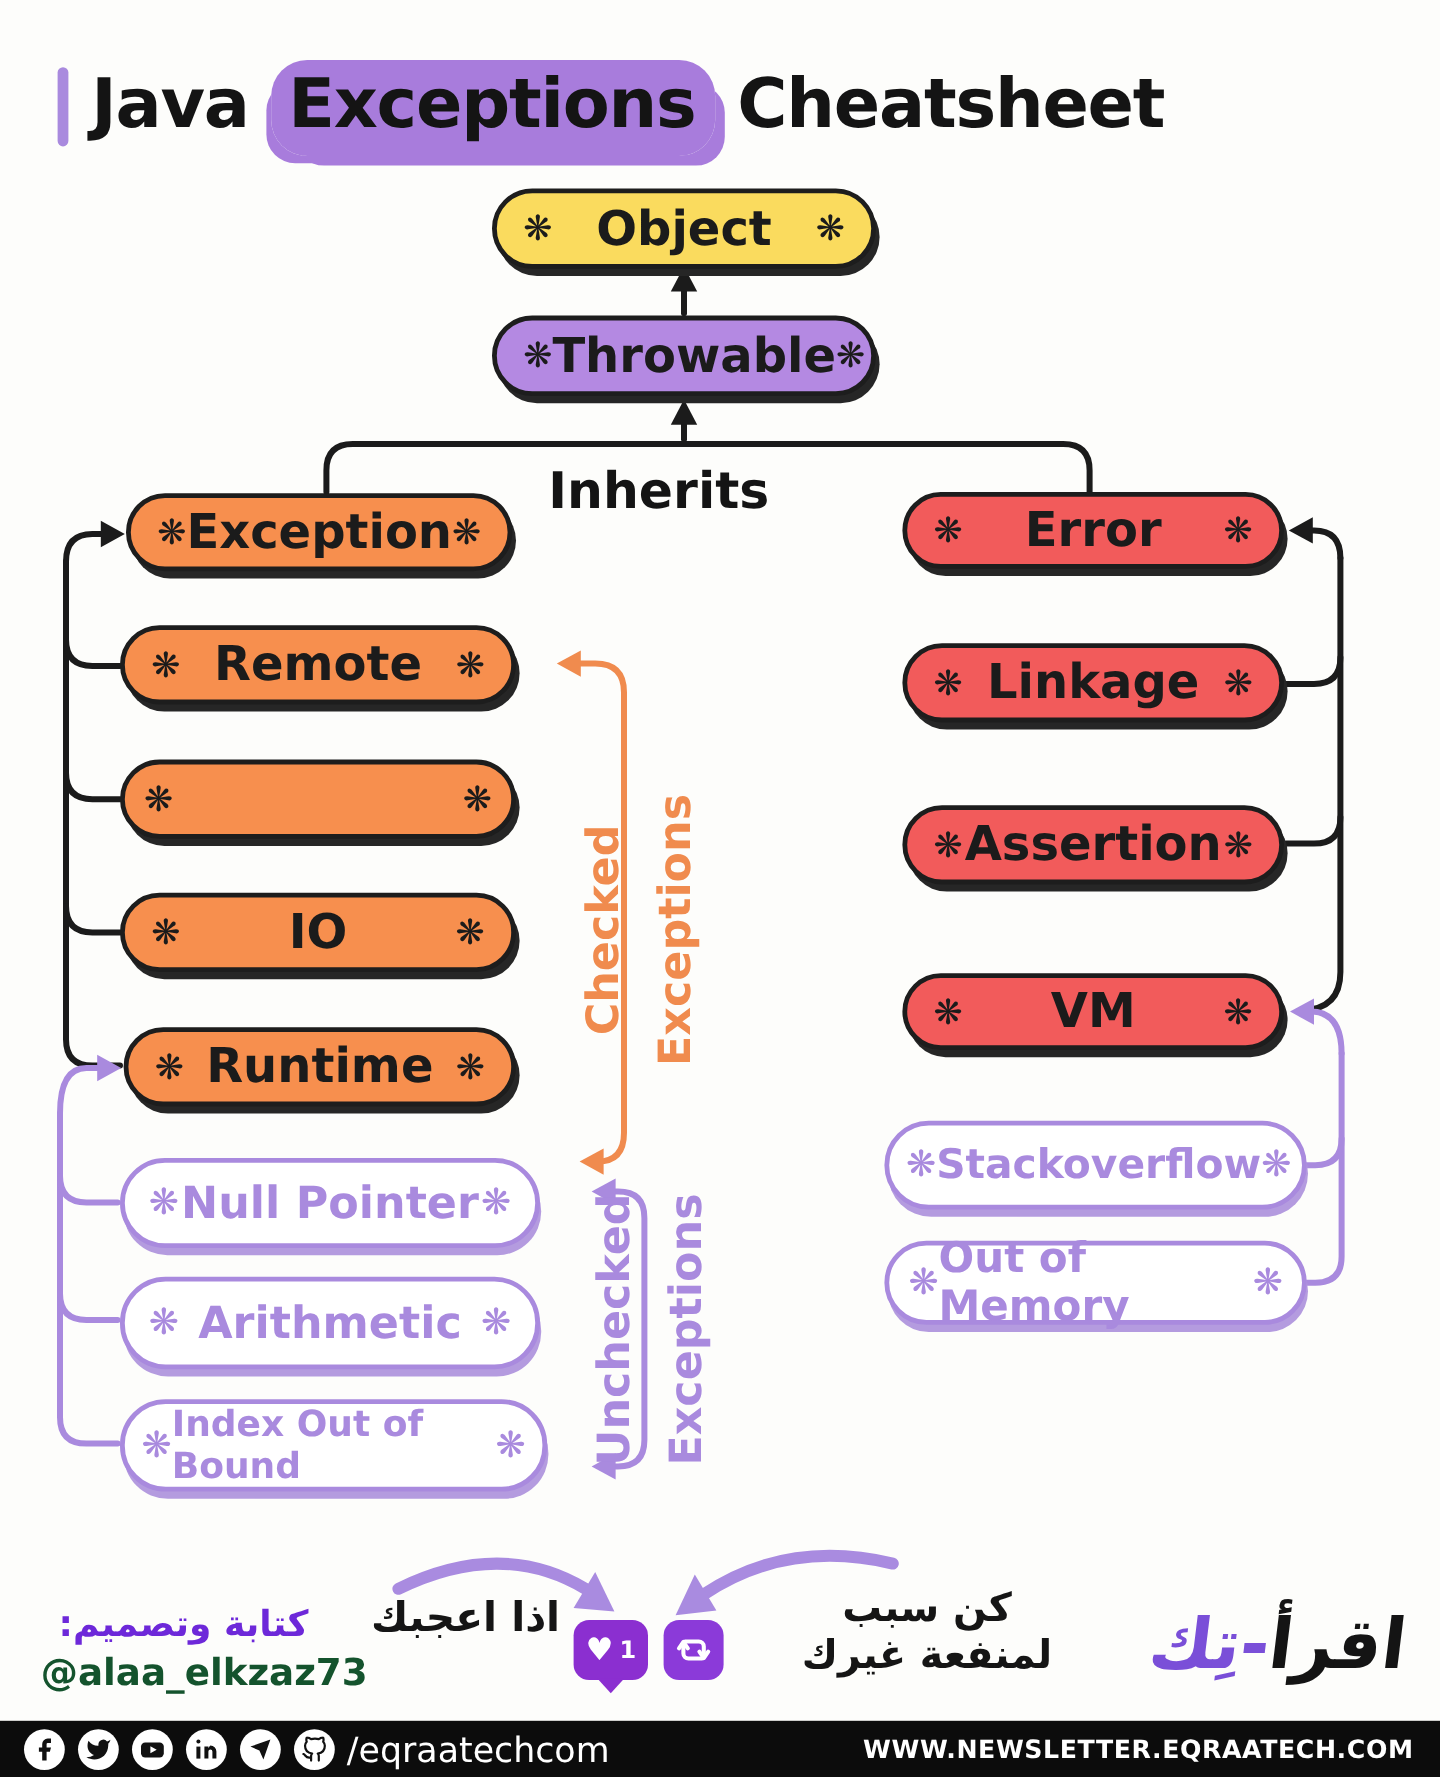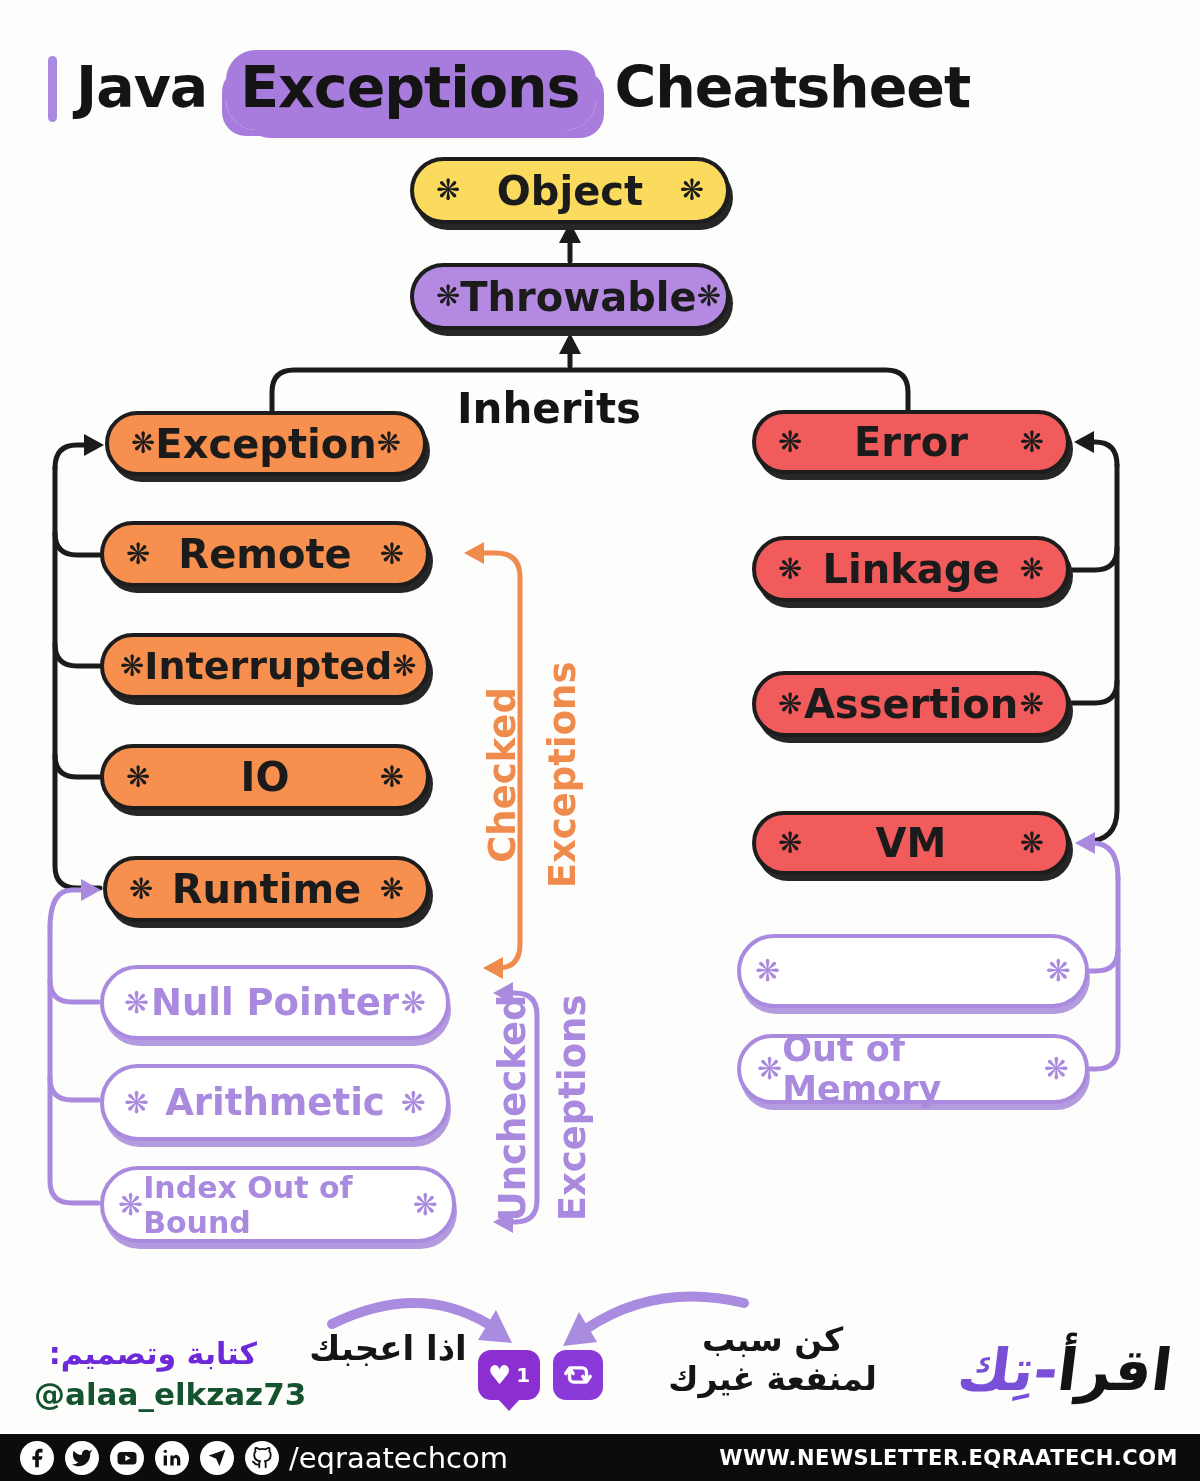--- a/index.html
+++ b/index.html
@@ -161,21 +161,20 @@
     <span>Exception</span>
     <span class="ast">❋</span>
   </div>
   <div class="node orange" style="left:100px;top:521px;width:330px;height:66px">
     <span class="ast">❋</span>
     <span>Remote</span>
     <span class="ast">❋</span>
   </div>
   <div class="node orange" style="left:100px;top:633px;width:330px;height:66px;font-size:38px;padding:0 16px">
     <span class="ast">❋</span>
-    <span>Interrupted</span>
     <span class="ast">❋</span>
   </div>
   <div class="node orange" style="left:100px;top:744px;width:330px;height:66px">
     <span class="ast">❋</span>
     <span>IO</span>
     <span class="ast">❋</span>
   </div>
   <div class="node orange" style="left:103px;top:856px;width:327px;height:66px">
     <span class="ast">❋</span>
     <span>Runtime</span>
@@ -214,20 +213,21 @@
     <span class="ast">❋</span>
   </div>
   <div class="subnode" style="left:100px;top:1166px;width:356px;height:77px;font-size:30px;padding:0 14px">
     <span class="ast">❋</span>
     <span>Index Out of Bound</span>
     <span class="ast">❋</span>
   </div>
 
   <div class="subnode" style="left:737px;top:934px;width:352px;height:74px;font-size:34px;padding:0 14px">
     <span class="ast">❋</span>
+    <span>Stackoverflow</span>
     <span class="ast">❋</span>
   </div>
   <div class="subnode" style="left:737px;top:1034px;width:352px;height:70px;font-size:35px;padding:0 16px">
     <span class="ast">❋</span>
     <span>Out of Memory</span>
     <span class="ast">❋</span>
   </div>
 
   <div class="vlabel checked">
     <span>Checked</span>

